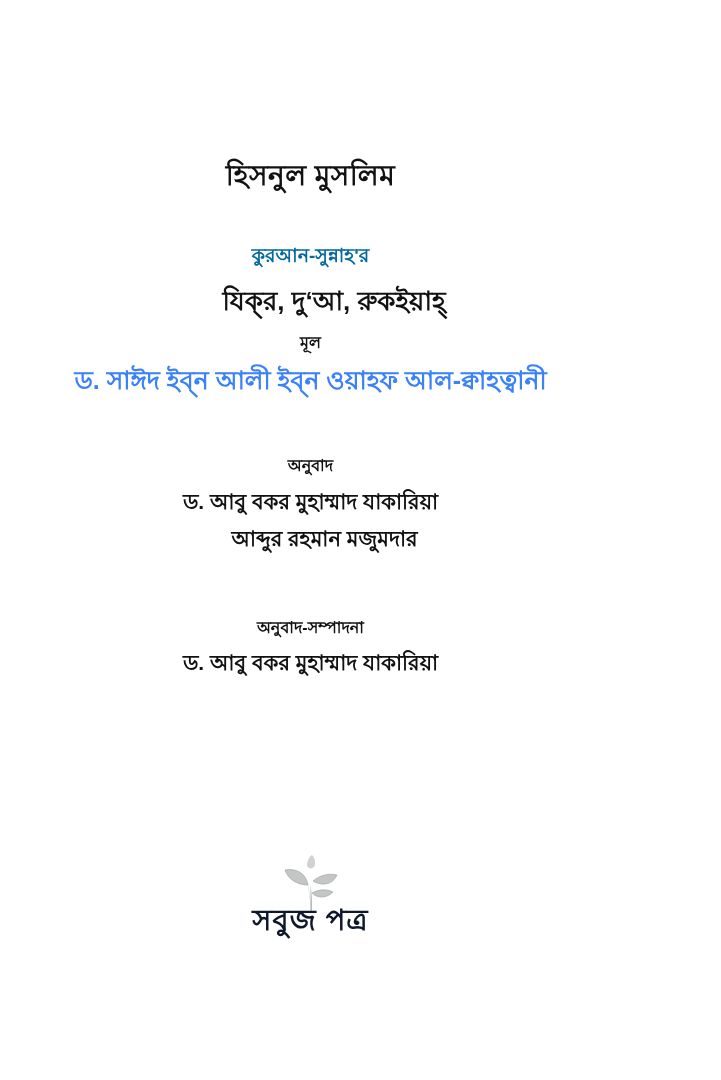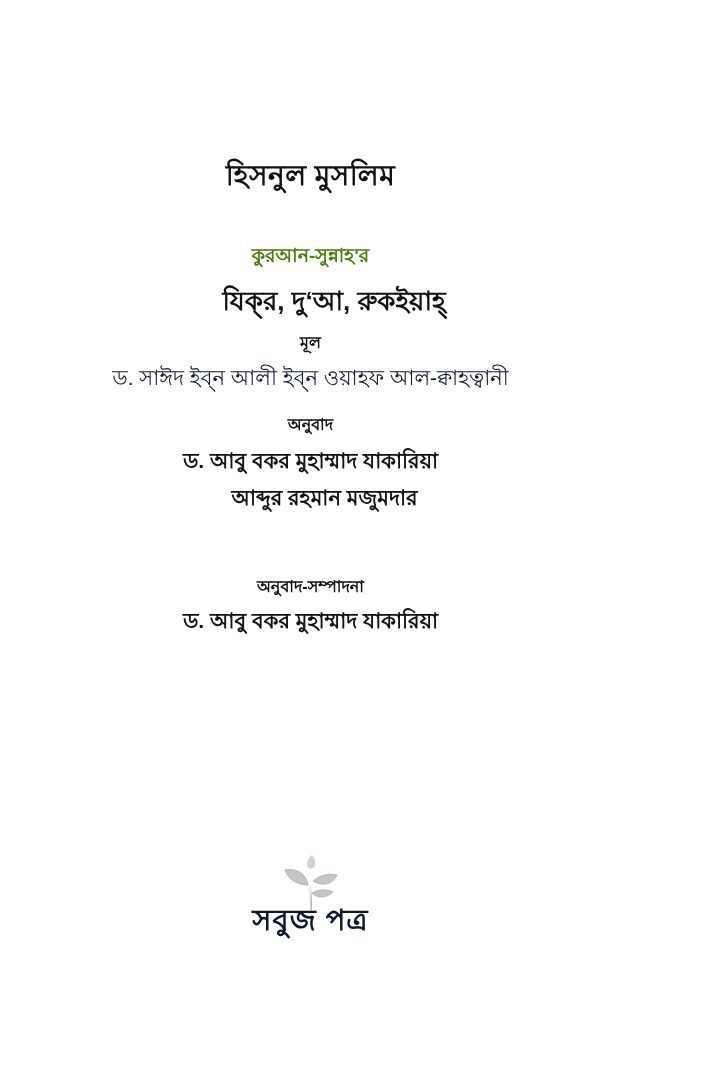--- a/index.html
+++ b/index.html
@@ -32,47 +32,47 @@
     font-size: 28px;
     font-weight: bold;
     letter-spacing: 0.5px;
     line-height: 1.3;
     color: #111111;
   }
   .subtitle-small {
     margin-top: 50px;
     font-size: 19px;
     font-weight: bold;
-    color: #4d7c0f;
+    color: #0369a1;
     line-height: 1.3;
   }
   .subtitle-large {
     margin-top: 16px;
     font-size: 26px;
     font-weight: bold;
     color: #111111;
     line-height: 1.3;
     margin-left: 47px;
   }
   .label-small {
     margin-top: 14px;
     font-size: 16px;
     font-weight: bold;
     color: #111111;
     line-height: 1.3;
   }
   .author-name {
     margin-top: 10px;
-    font-size: 21px;
-    font-weight: normal;
-    color: #0f172a;
+    font-size: 25px;
+    font-weight: bold;
+    color: #3b82f6;
     line-height: 1.3;
   }
   .translation-label {
-    margin-top: 24px;
+    margin-top: 60px;
     font-size: 16px;
     font-weight: bold;
     color: #111111;
     line-height: 1.3;
   }
   .translator {
     margin-top: 10px;
     font-size: 21px;
     font-weight: bold;
     color: #111111;

